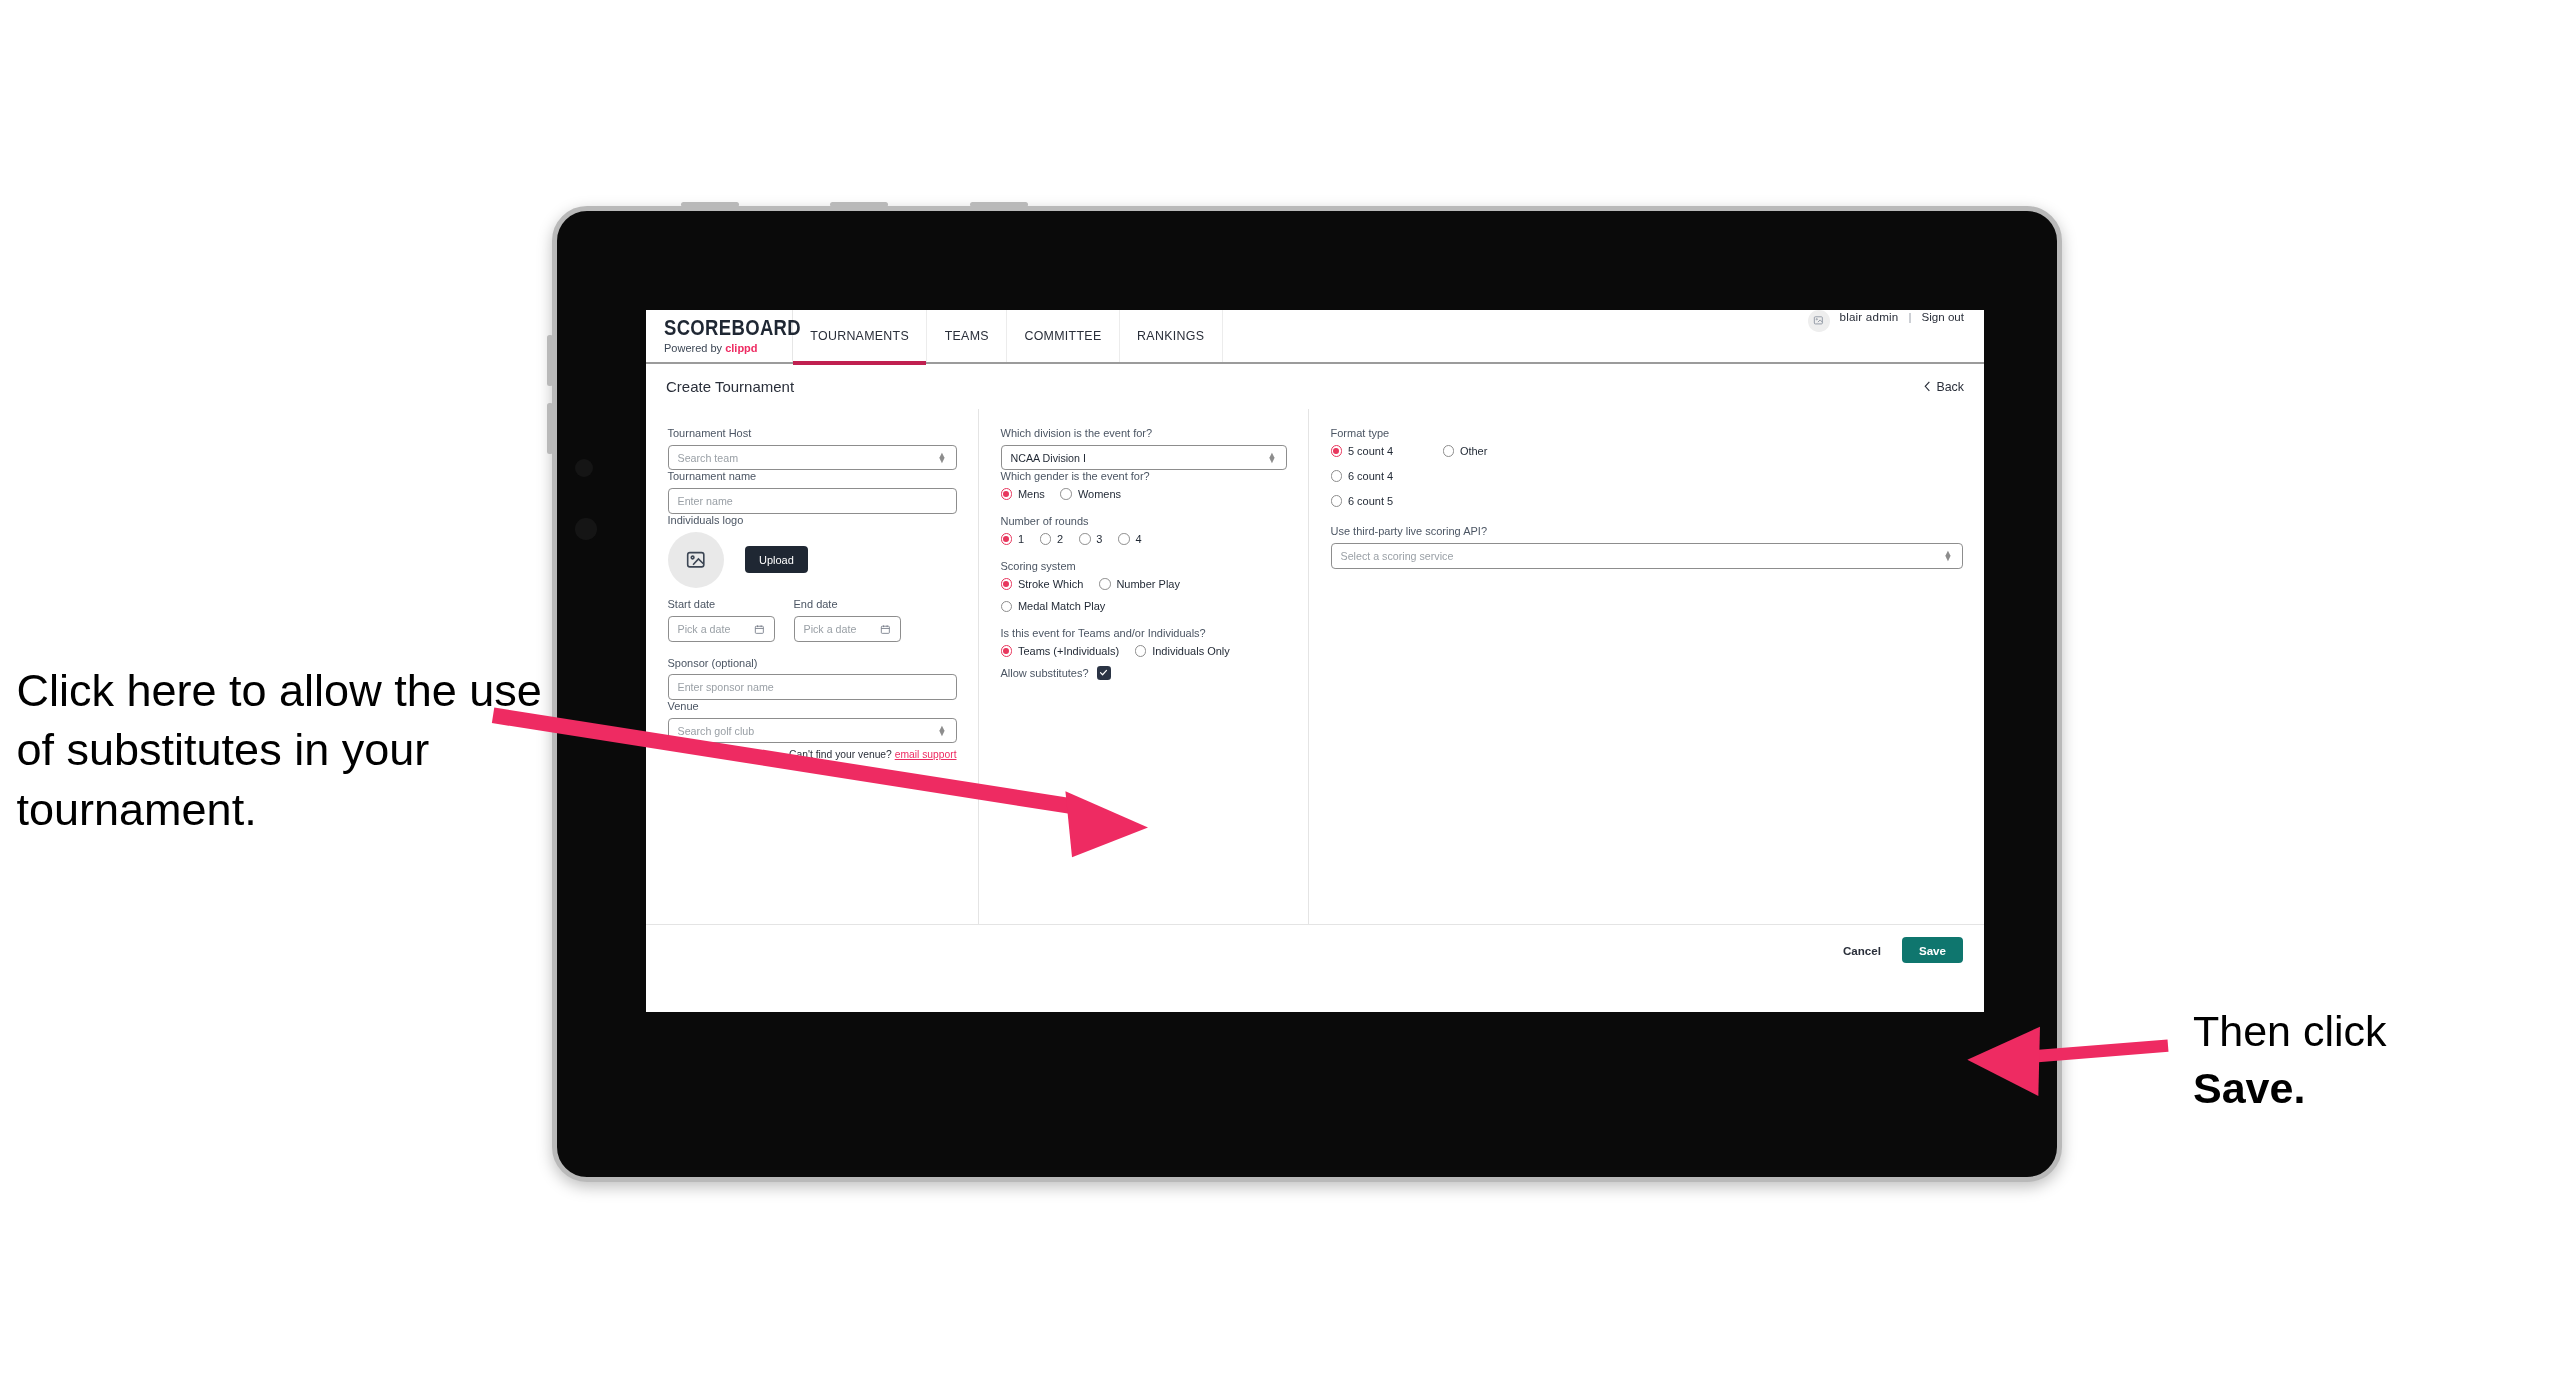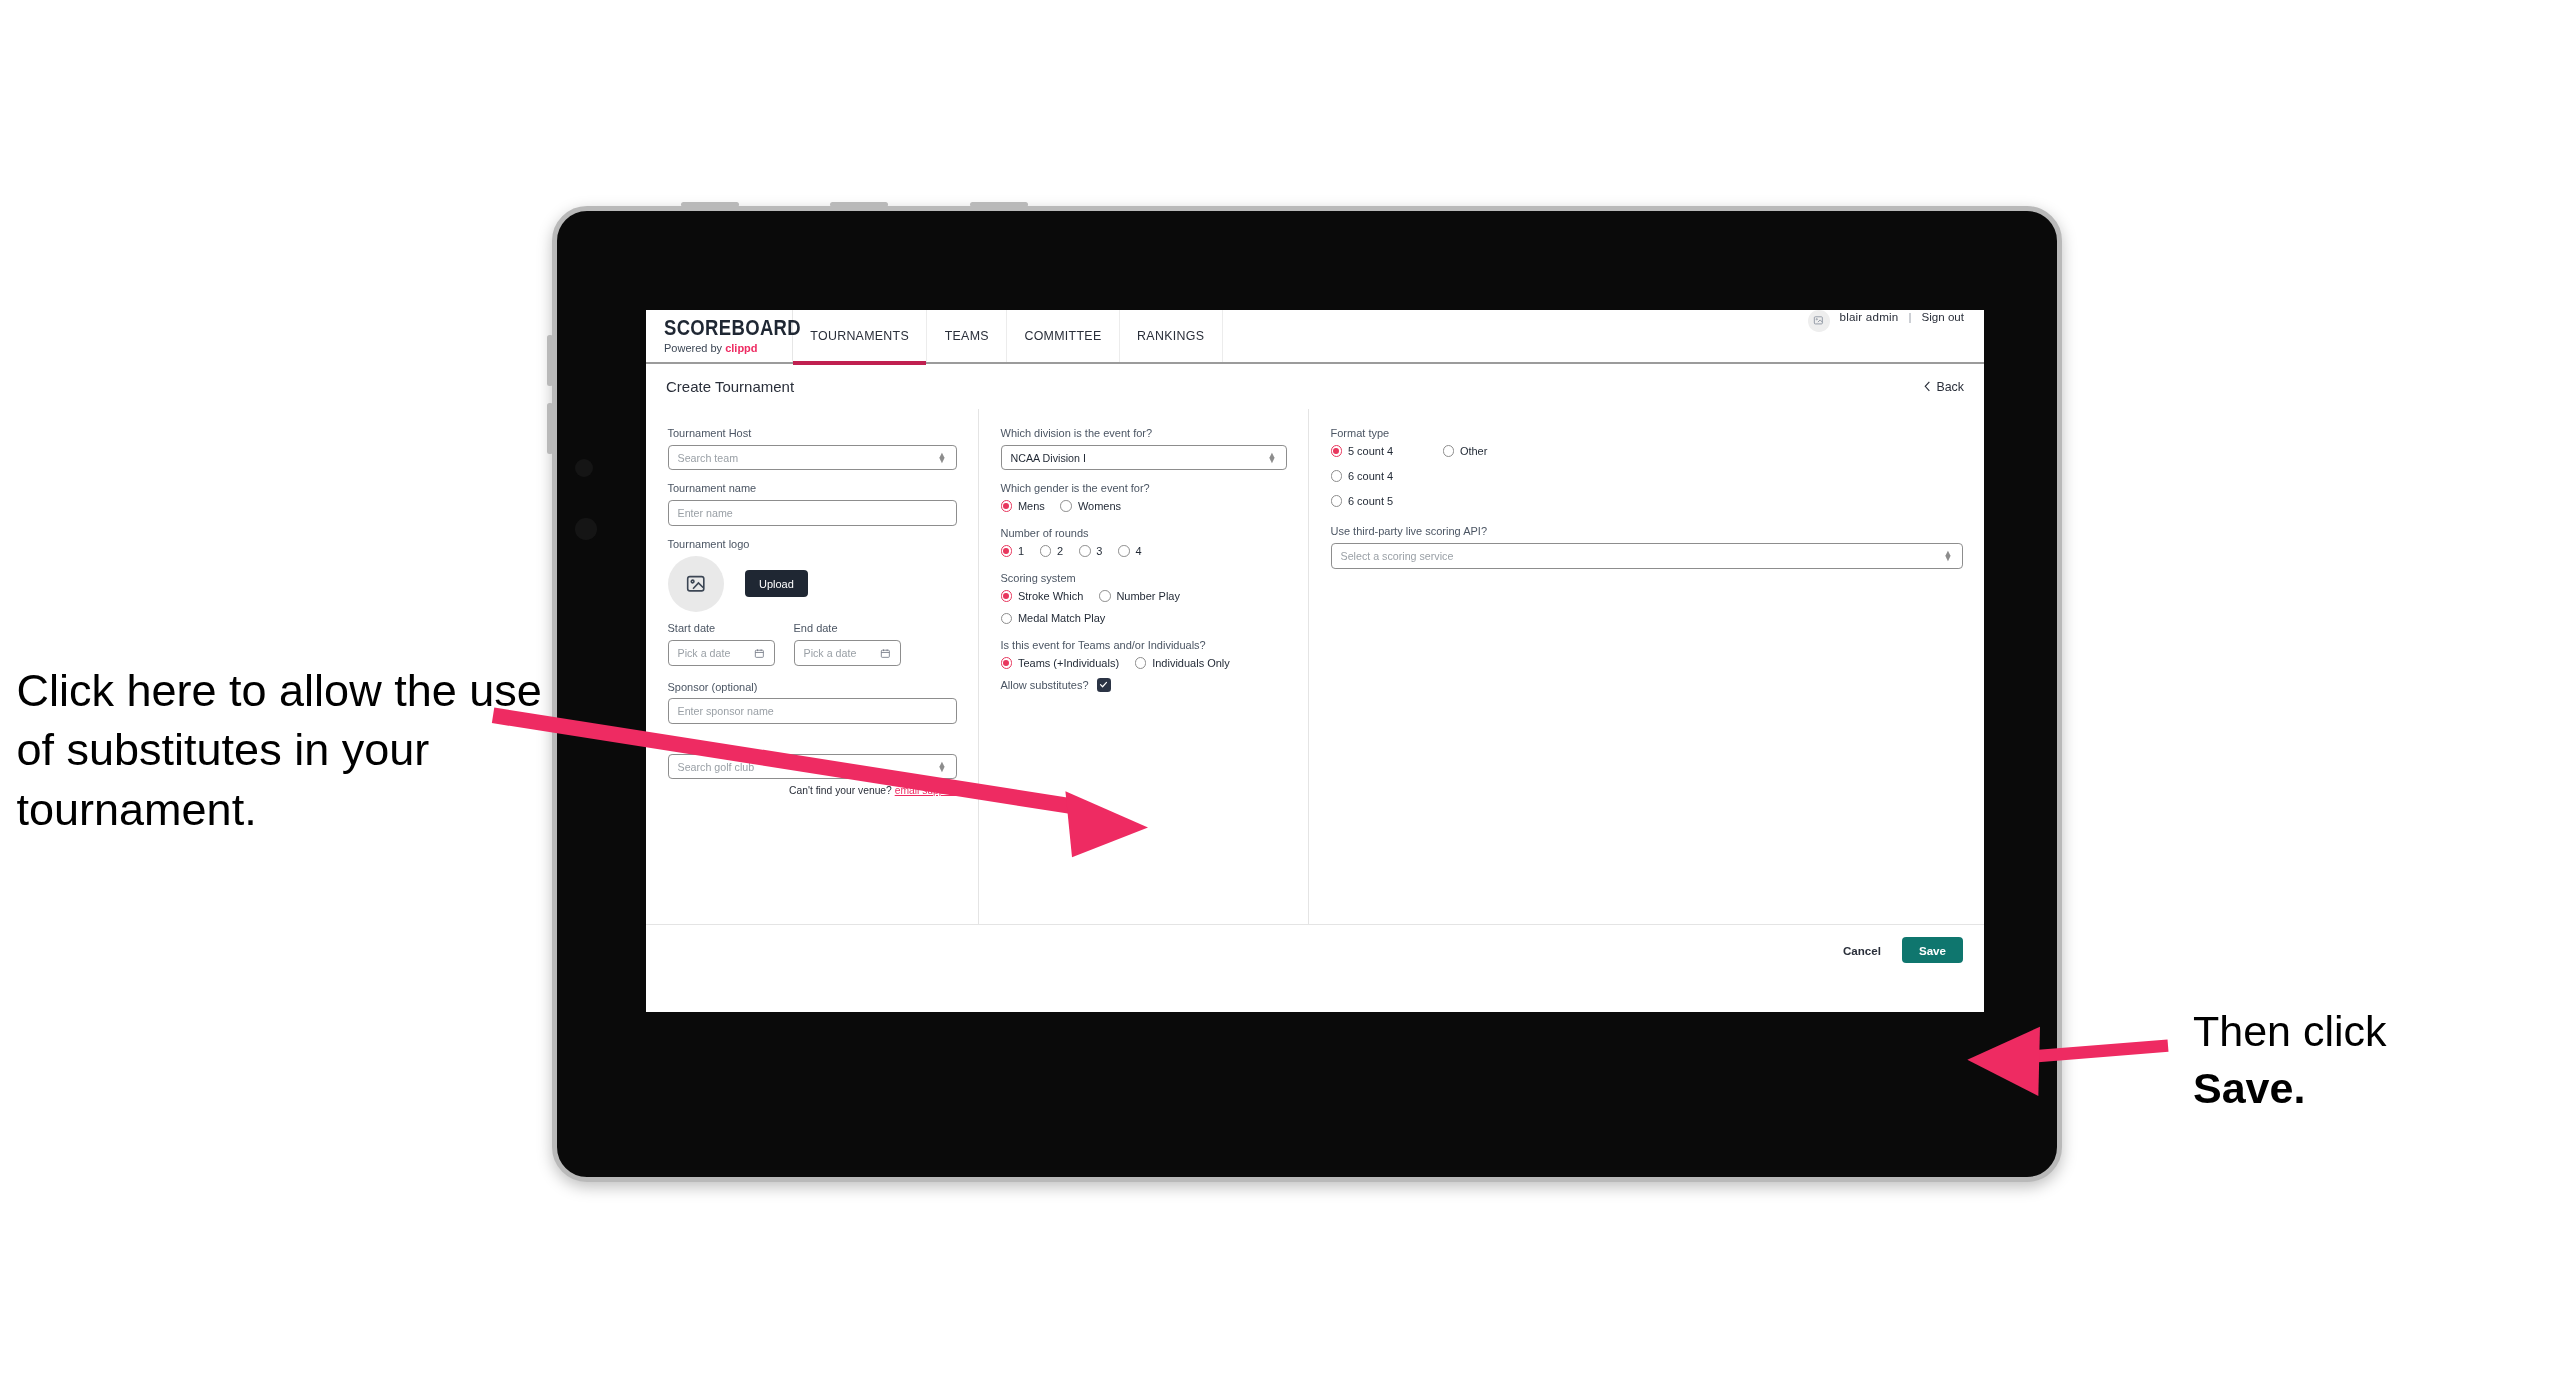--- a/index.html
+++ b/index.html
@@ -70,21 +70,21 @@
   .col.c2{width:330px;border-left:0.8px solid #e4e4e4;}
   .col.c3{width:auto;flex:1;border-left:0.8px solid #e4e4e4;}
 
   .flabel{font-size:11px;color:#4b5563;margin-bottom:5.8px;}
   .finput{
     height:25.6px;border:0.8px solid #8d8d8d;border-radius:4.1px;background:#fff;
     display:flex;align-items:center;padding:0 9px;box-sizing:border-box;
     font-size:10.7px;color:#9aa0a6;justify-content:space-between;
   }
   .finput.filled{color:#1f2733;}
-  .field{margin-bottom:12px;}
+  .field{margin-bottom:0;}
   .field.tight{margin-bottom:10.7px;}
 
   .chev{display:flex;flex-direction:column;line-height:.5;color:#8d8d8d;font-size:9px;}
 
   
   .logo-row{display:flex;align-items:center;gap:21.5px;margin-top:3.3px;}
   .logo-circle{width:56px;height:56px;border-radius:50%;background:#e9e9e9;
                display:flex;align-items:center;justify-content:center;}
   .upload-btn{background:#1f2733;color:#fff;font-size:11px;border-radius:4.1px;
               padding:7.4px 14px;cursor:pointer;}
@@ -198,21 +198,21 @@
         </div>
 
         <div class="field">
           <div class="flabel">Tournament name</div>
           <div class="finput">
             <span>Enter name</span>
           </div>
         </div>
 
         <div class="field tight">
-          <div class="flabel">Tournament logo</div>
+          <div class="flabel">Individuals logo</div>
           <div class="logo-row">
             <div class="logo-circle">
               <svg width="21.5" height="21.5" viewBox="0 0 24 24" fill="none" stroke="#3c4654" stroke-width="1.8">
                 <rect x="3" y="4" width="18" height="16" rx="2.5"></rect>
                   <circle cx="8.5" cy="9.5" r="1.5"></circle>
                   <path d="M20.5 16.5L15 11l-6 6.5"></path>
               </svg>
             </div>
             <div class="upload-btn">Upload</div>
           </div>

